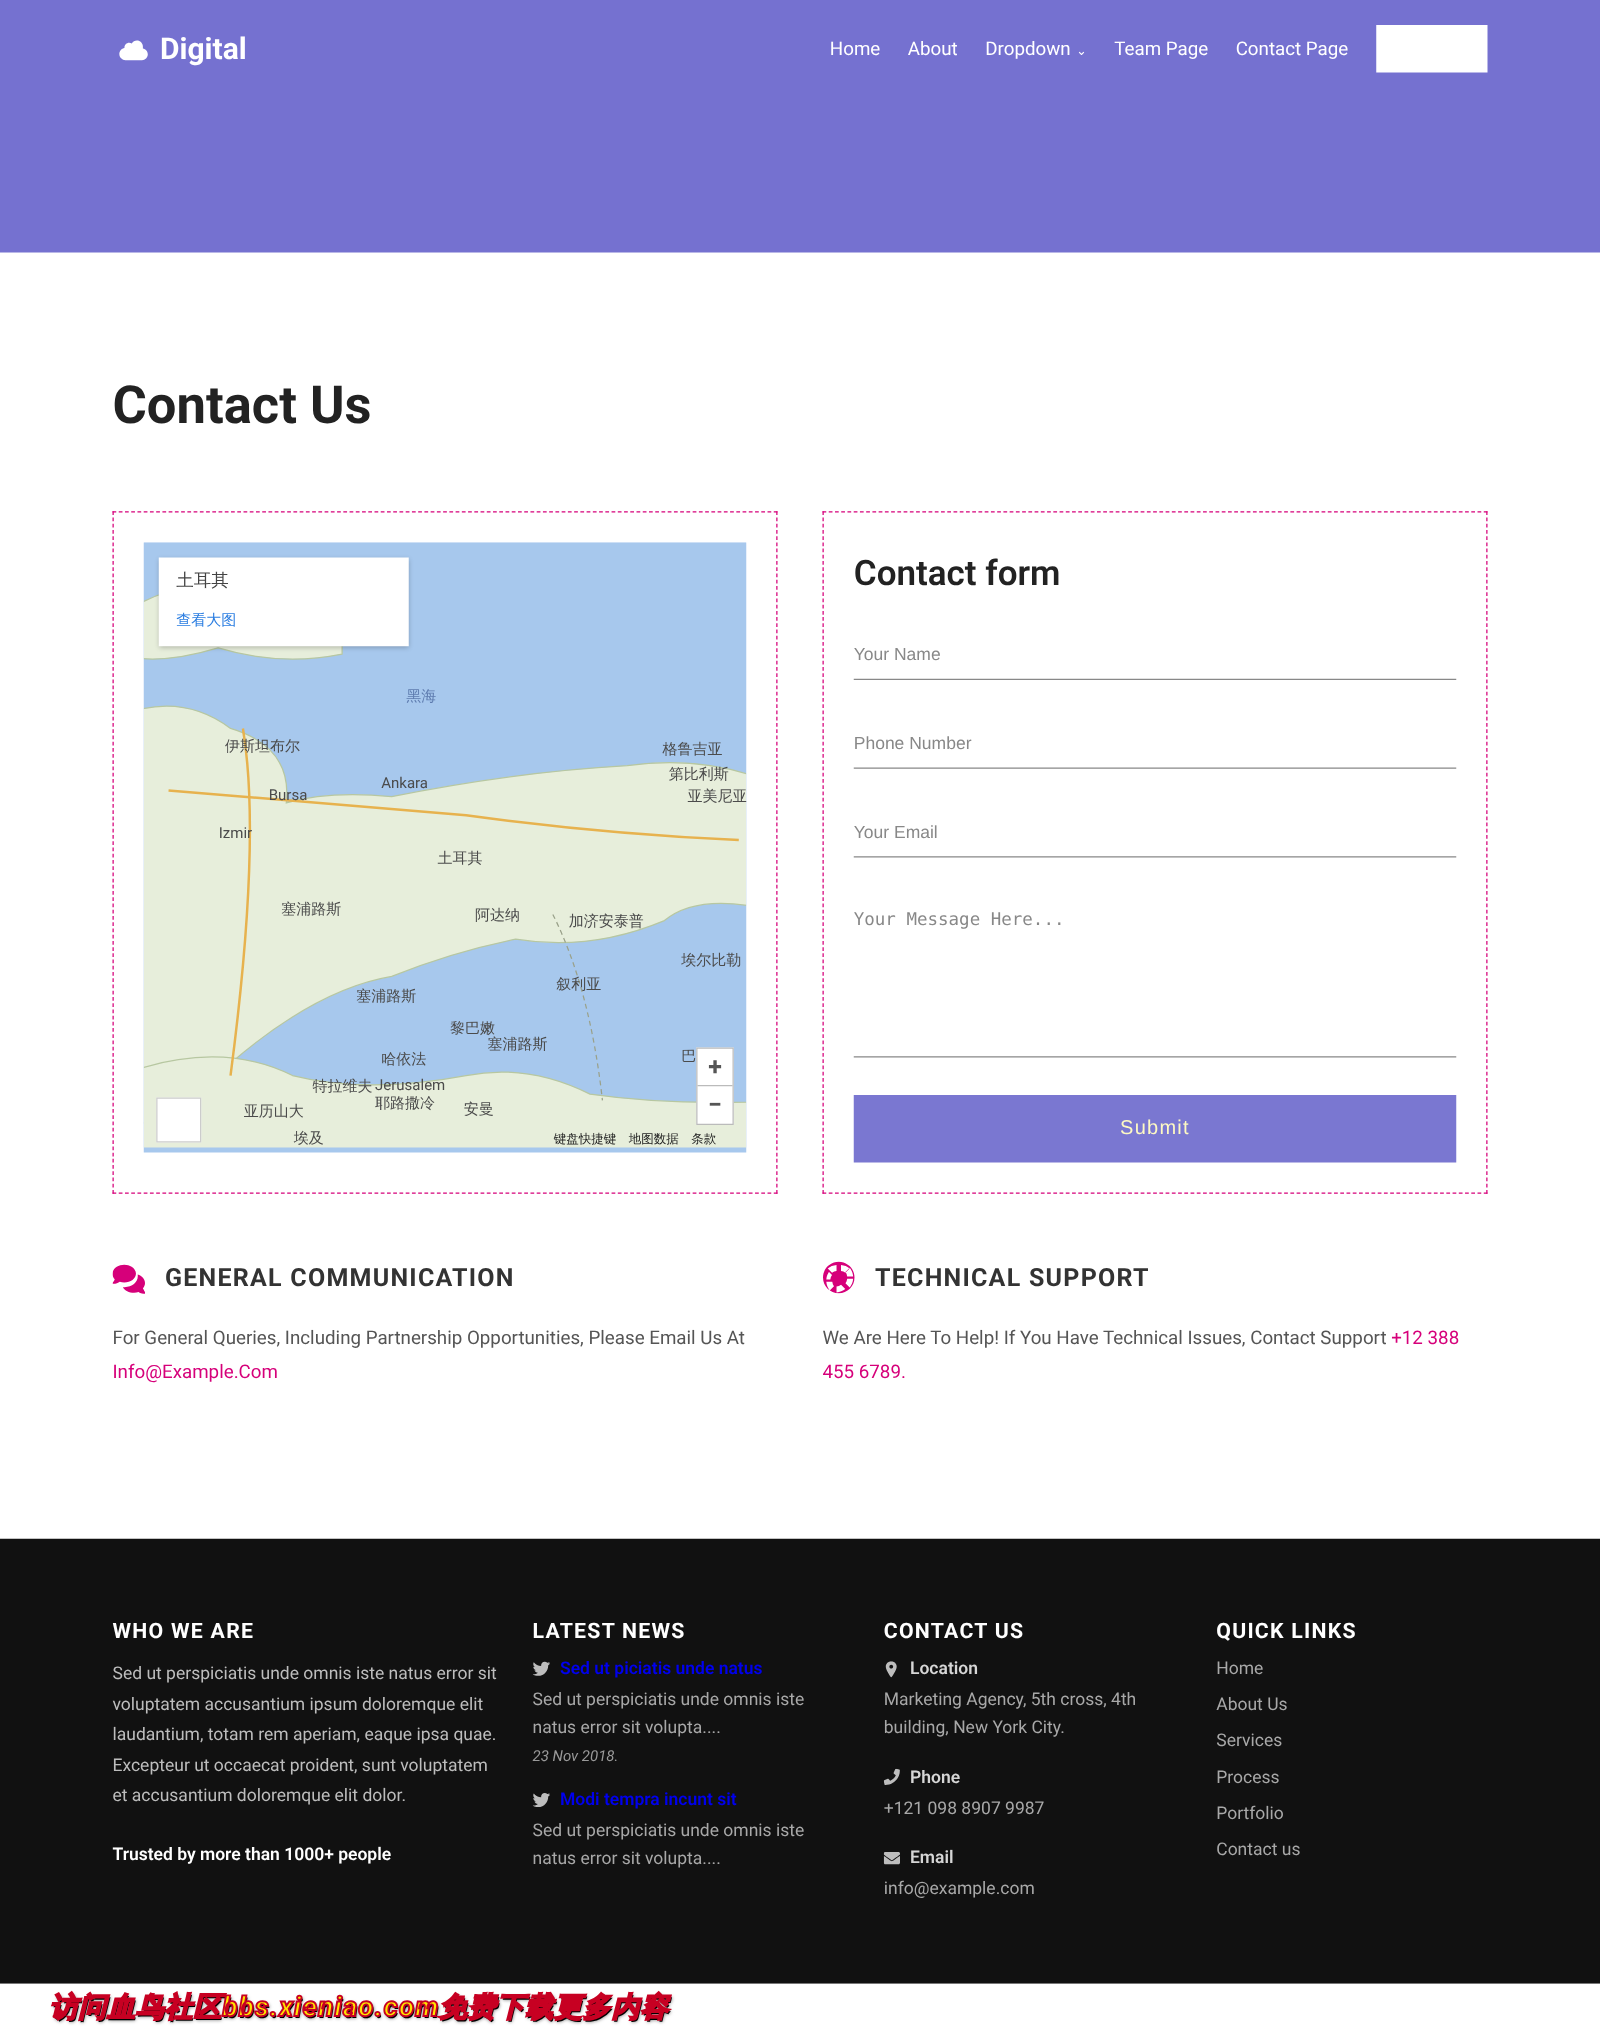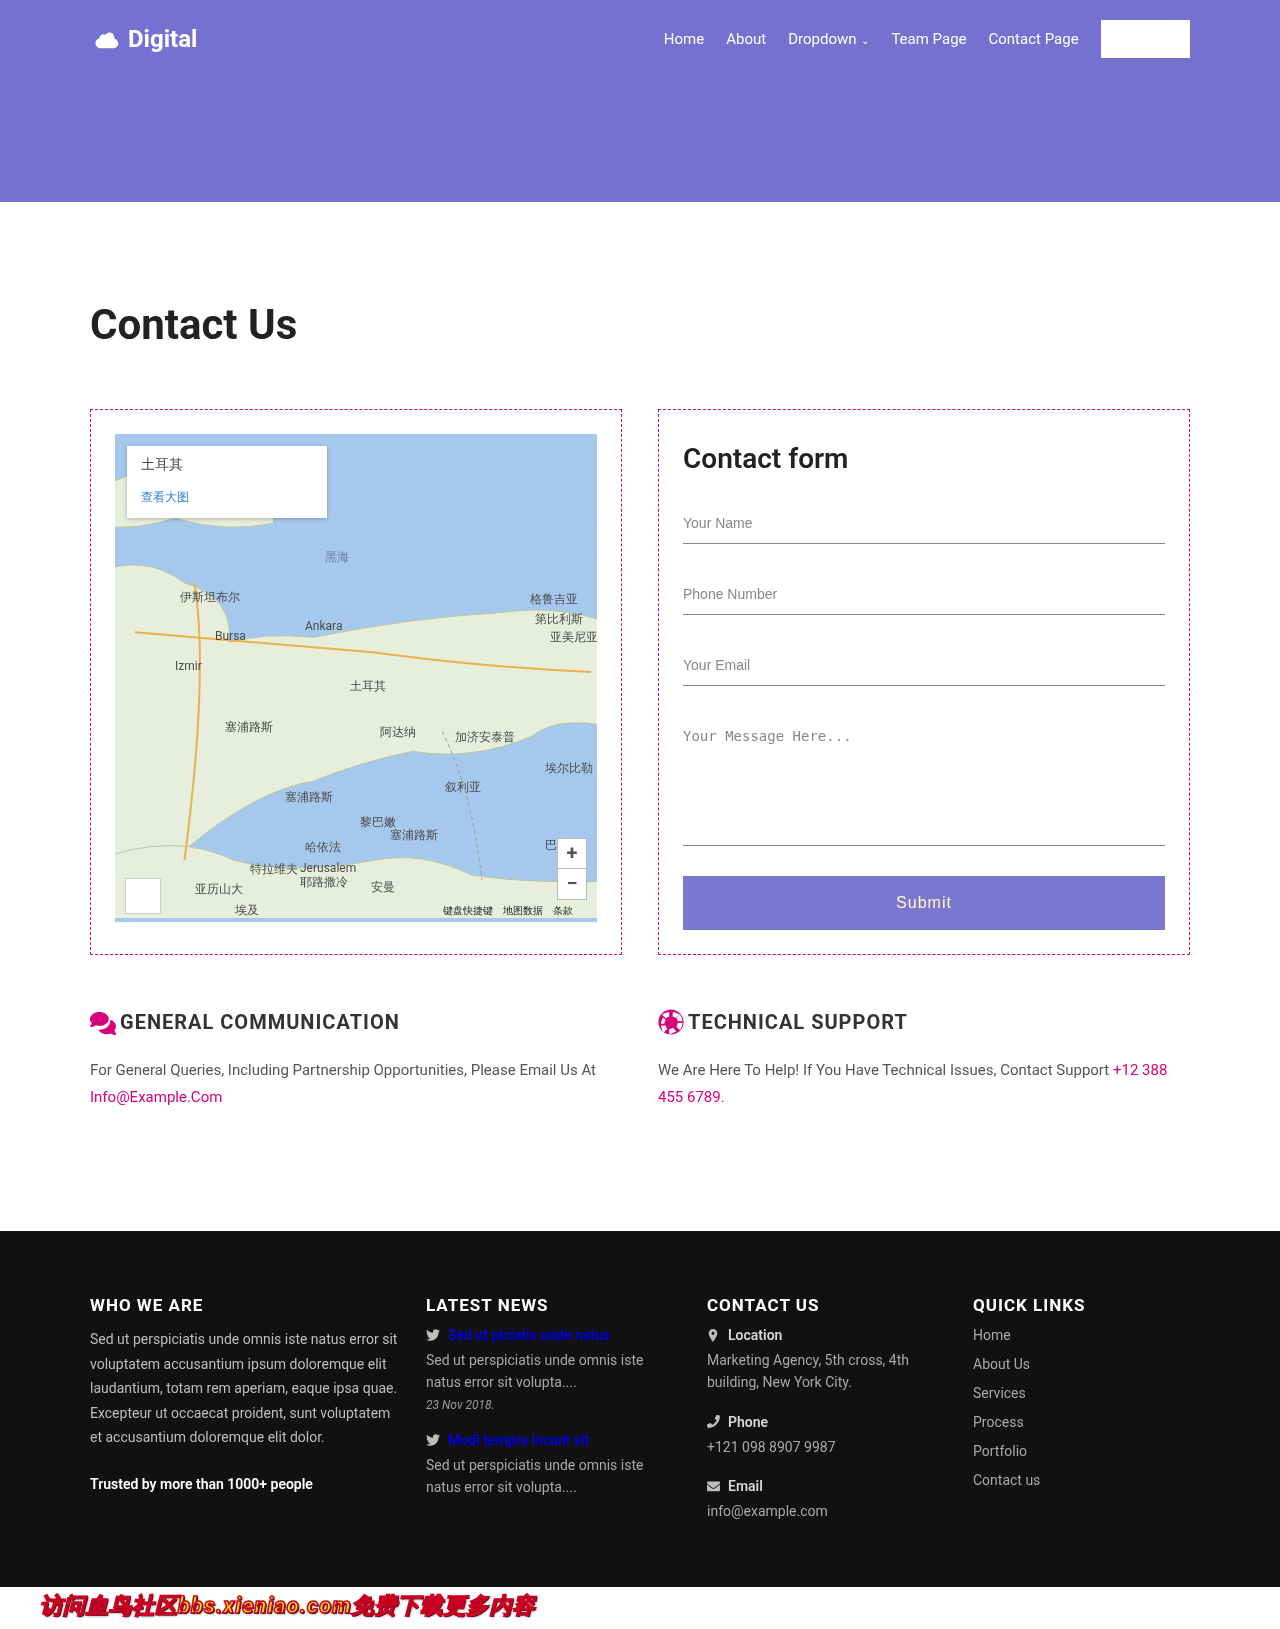--- a/index.html
+++ b/index.html
@@ -57,21 +57,21 @@
 }
 textarea.cf-field { height:130px; resize:none; }
 .cf-submit {
   display:block; width:100%; background:#7a77d1; color:#fef9c3; border:none; padding:18px 0;
   font-size:16px; letter-spacing:1px;
 }
 
 
 .support-row { display:flex; gap:36px; margin:54px 0 120px; }
 .support-col { flex:1; }
-.support-head { display:flex; align-items:center; gap:4px; margin-bottom:22px; }
+.support-head { display:flex; align-items:center; gap:16px; margin-bottom:22px; }
 .support-head svg { width:26px; height:26px; fill:#d6007a; }
 .support-head h3 { font-size:20px; letter-spacing:1px; font-weight:700; }
 .support-text { color:#555; font-size:15px; line-height:1.8; text-transform:capitalize; }
 .support-text .link { color:#d6007a; }
 
 
 .footer { background:#111; color:#bdbdbd; padding:64px 0 44px; font-size:14px; }
 .foot-row { display:flex; gap:26px; }
 .foot-col h4 { color:#fff; font-size:17px; font-weight:700; letter-spacing:1px; margin-bottom:12px; }
 .foot-about { width:310px; }

